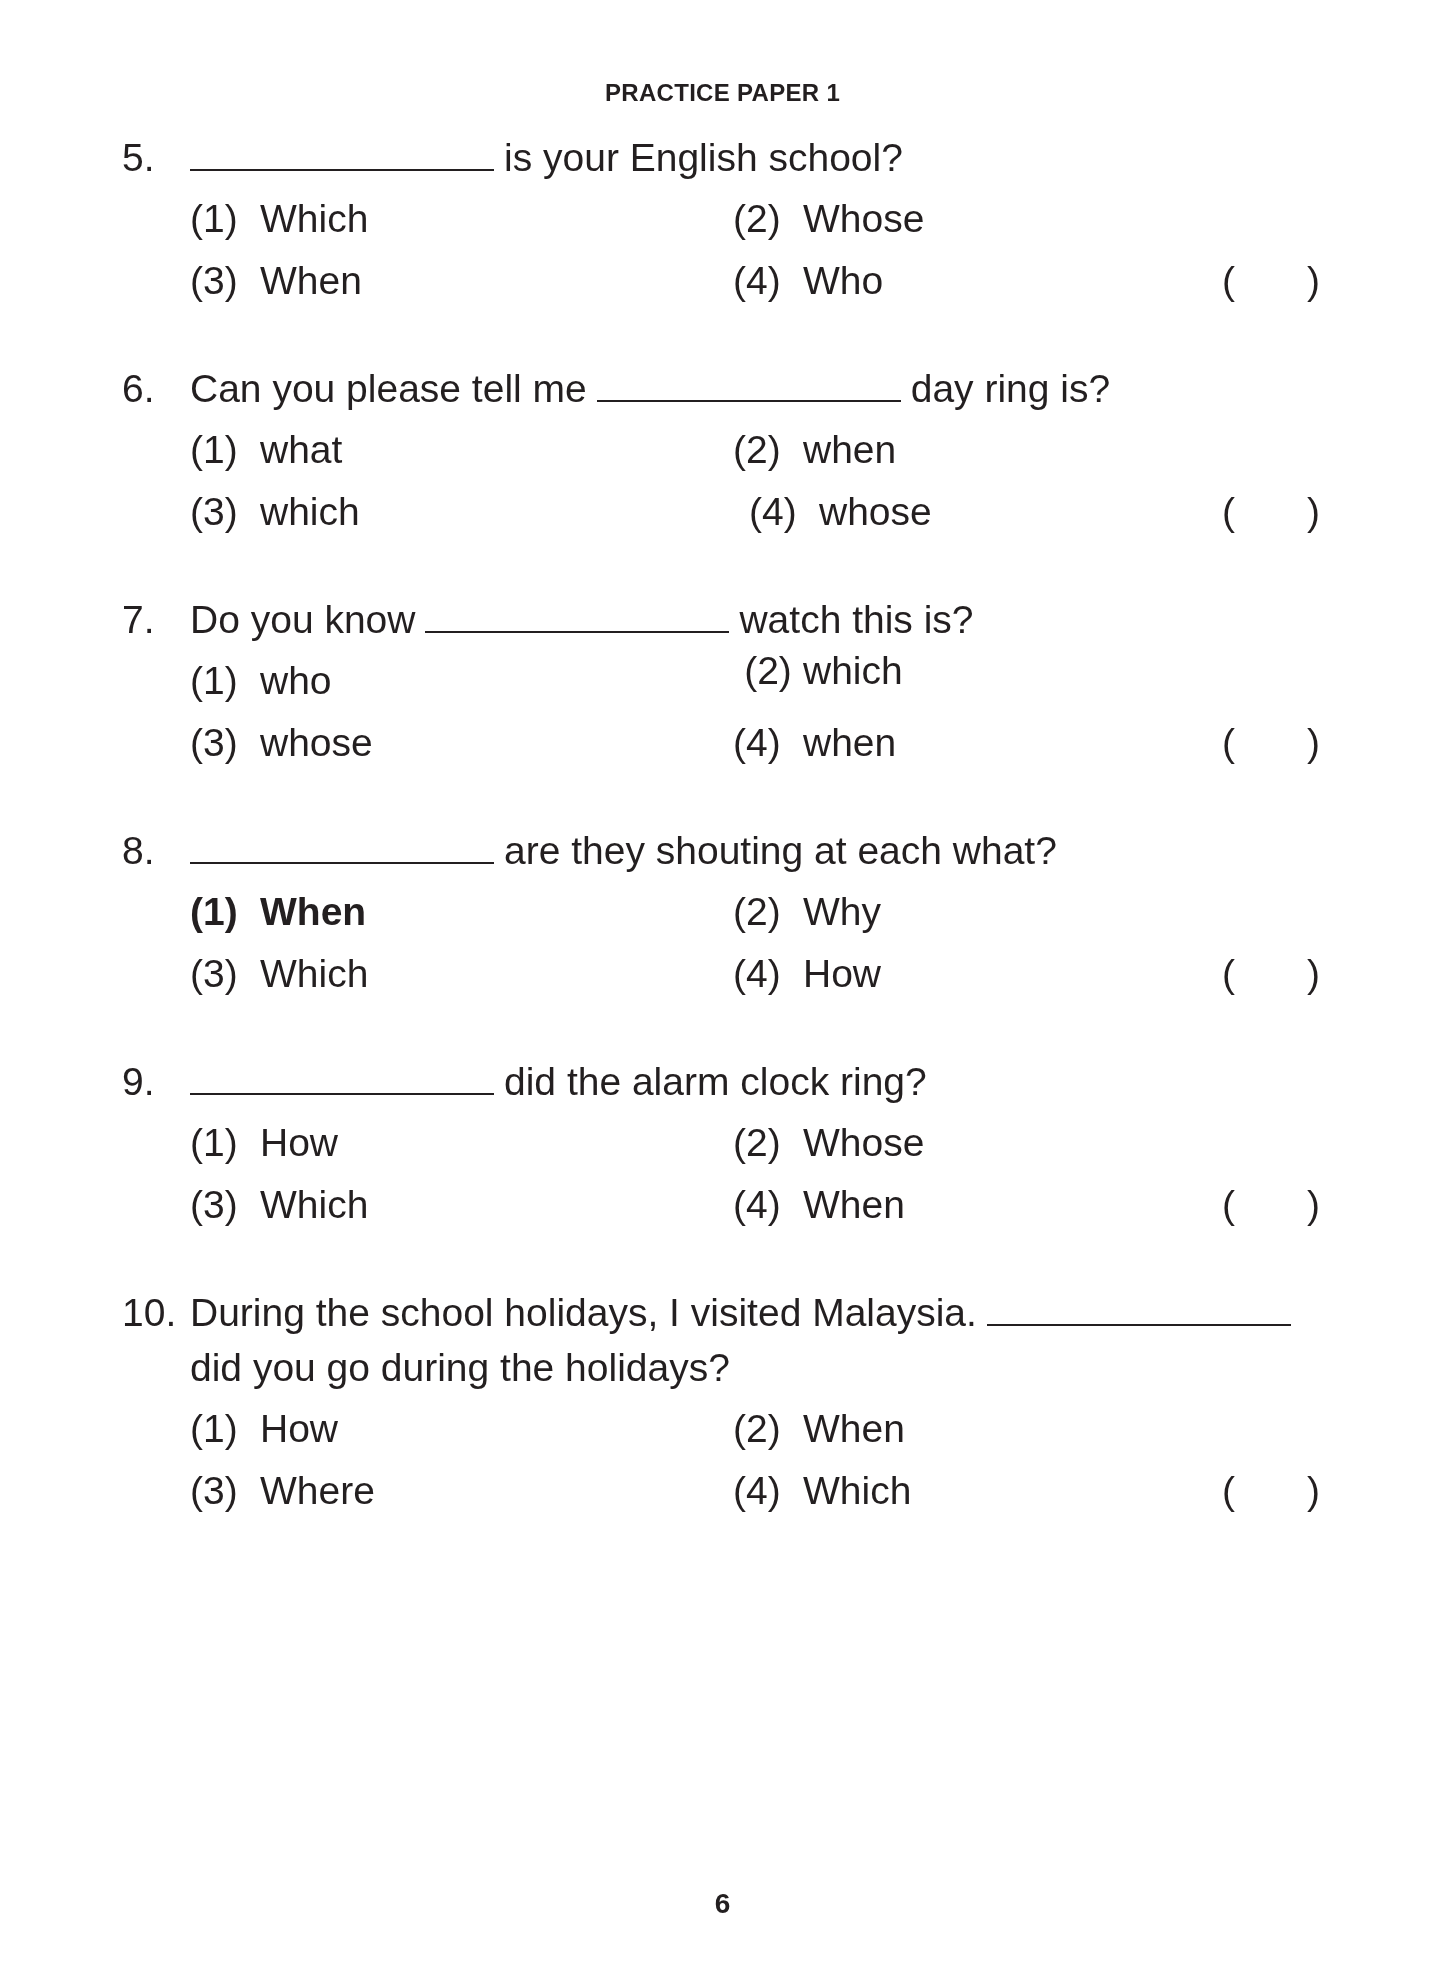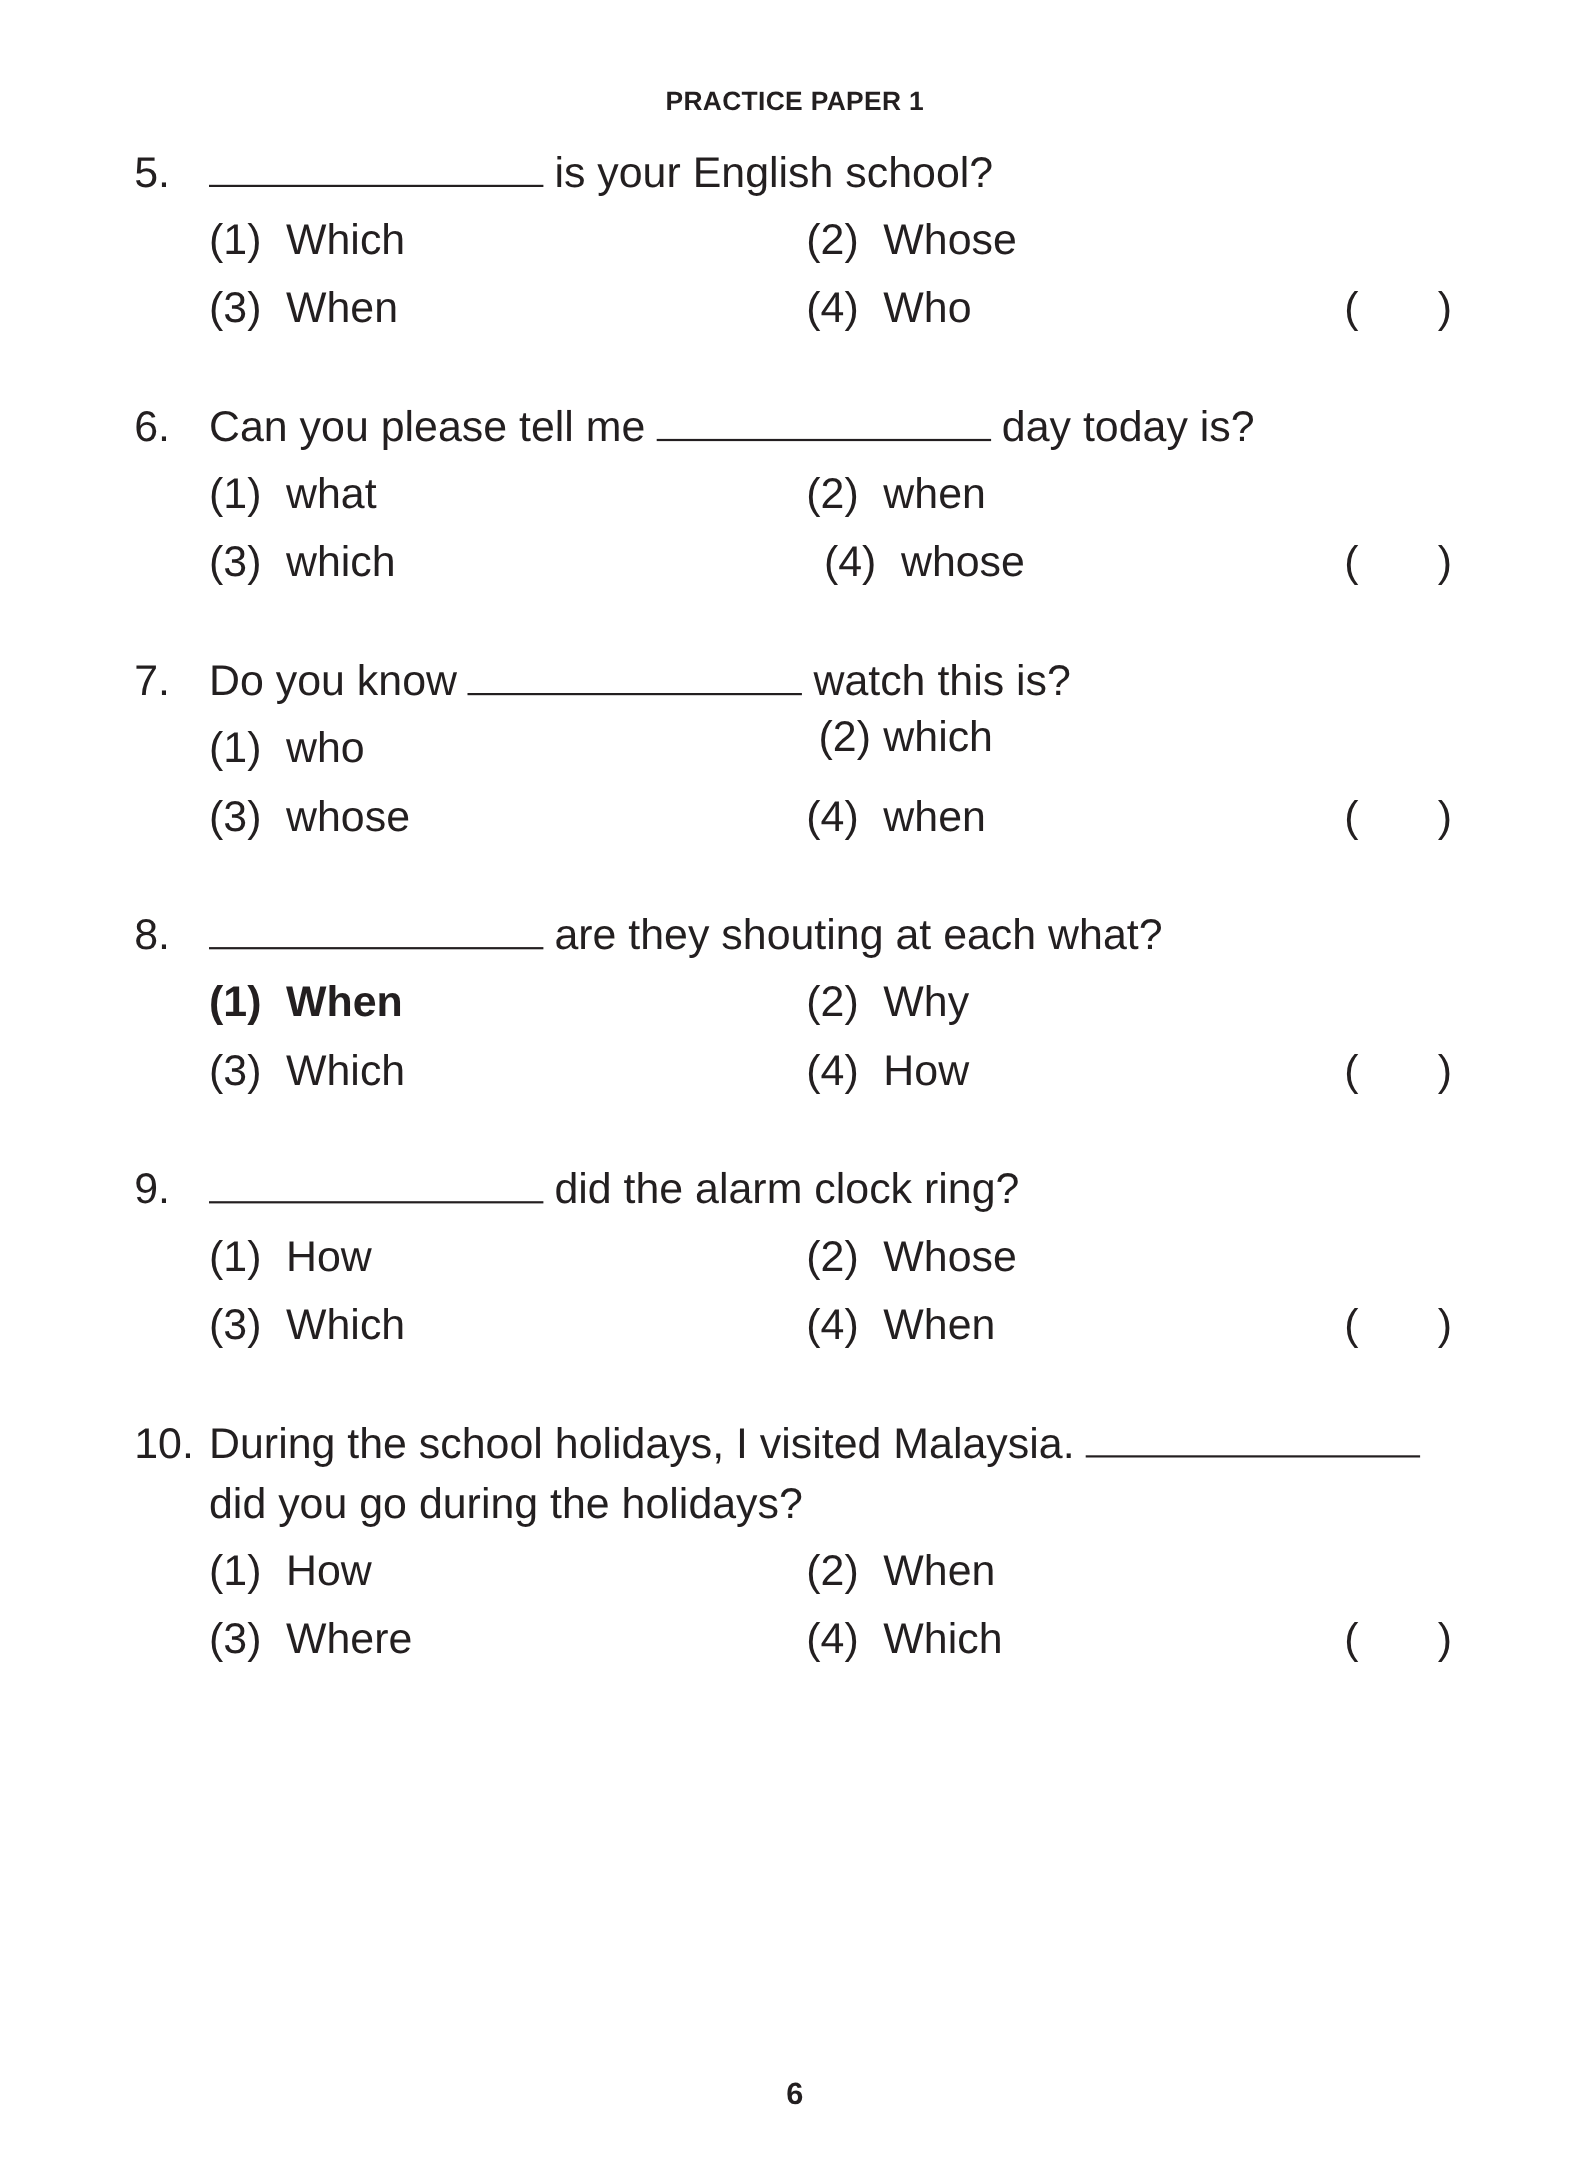--- a/index.html
+++ b/index.html
@@ -31,21 +31,21 @@
   </div>
   <div class="opt c1" style="top:61px;"><span class="lbl">(1)</span><span>Which</span></div>
   <div class="opt c2" style="top:61px;"><span class="lbl">(2)</span><span>Whose</span></div>
   <div class="opt c1" style="top:123px;"><span class="lbl">(3)</span><span>When</span></div>
   <div class="opt c2" style="top:123px;"><span class="lbl">(4)</span><span>Who</span></div>
   <div class="paren" style="top:123px;"><span>(</span><span class="r">)</span></div>
 </div>
 
 <div class="q" style="top:365px;">
   <div class="stem">
-    <span class="num">6.</span><span>Can you please tell me</span><span class="blank mid"></span><span>day today is?</span>
+    <span class="num">6.</span><span>Can you please tell me</span><span class="blank mid"></span><span>day ring is?</span>
   </div>
   <div class="opt c1" style="top:61px;"><span class="lbl">(1)</span><span>what</span></div>
   <div class="opt c2" style="top:61px;"><span class="lbl">(2)</span><span>when</span></div>
   <div class="opt c1" style="top:123px;"><span class="lbl">(3)</span><span>which</span></div>
   <div class="opt c2" style="top:123px;margin-left:16px;"><span class="lbl">(4)</span><span>whose</span></div>
   <div class="paren" style="top:123px;"><span>(</span><span class="r">)</span></div>
 </div>
 
 <div class="q" style="top:596px;">
   <div class="stem">

